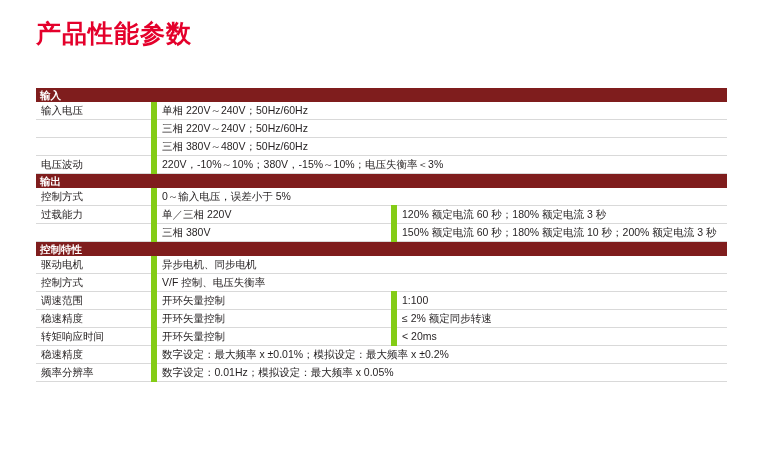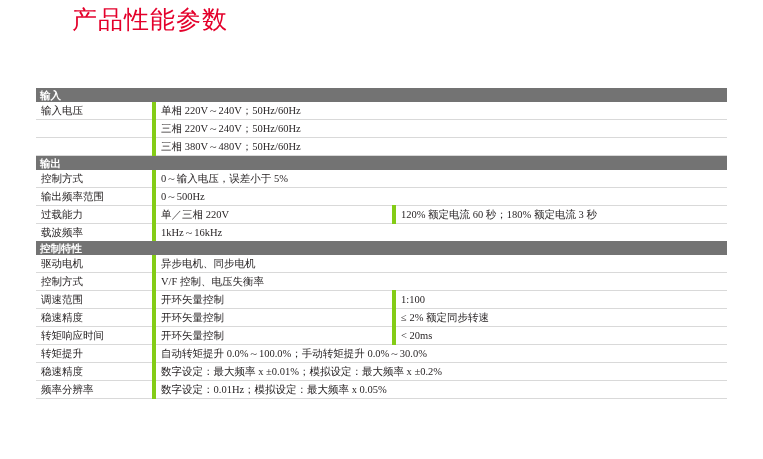--- a/index.html
+++ b/index.html
@@ -16,43 +16,42 @@
   }
   .page {
     position: relative;
     width: 763px;
     height: 459px;
     box-sizing: border-box;
   }
   .page-title {
     position: absolute;
     left: 36px;
-    top: 4px;
+    top: 18px;
     font-size: 25px;
-    font-weight: normal;
+    font-weight: bold;
     color: #e4002b;
     letter-spacing: 1px;
     line-height: 1.2;
-    margin-left: 36px;
   }
   .spec-table {
     position: absolute;
     left: 36px;
     top: 88px;
     width: 691px;
     border-collapse: collapse;
     table-layout: fixed;
     font-size: 10.5px;
   }
   .spec-table td {
     padding: 0;
     vertical-align: middle;
   }
   .section-row td {
-    background: #737373;
+    background: #7f1d1d;
     color: #ffffff;
     font-weight: bold;
     height: 14px;
     line-height: 14px;
     padding: 0 4px;
     font-size: 10.5px;
     border: none;
   }
   .spec-table tr.data-row td {
     border-bottom: 1px solid #d9d9d9;
@@ -60,22 +59,21 @@
     line-height: 17px;
     padding: 0 5px;
     color: #231f20;
     white-space: nowrap;
     overflow: hidden;
   }
   .label-cell {
     width: 118px;
   }
   .spec-table tr.data-row td.val-cell {
-    border-left: 4px solid #84cc16;
-    font-family: Liberation Serif, serif;
+    border-left: 6px solid #84cc16;
   }
   .no-border-bottom td {
     border-bottom: none !important;
   }
 </style>
 </head>
 <body>
 
 <div class="page">
 
@@ -97,40 +95,41 @@
         <td class="val-cell" colspan="2">单相 220V～240V；50Hz/60Hz</td>
       </tr>
       <tr class="data-row">
         <td class="label-cell"></td>
         <td class="val-cell" colspan="2">三相 220V～240V；50Hz/60Hz</td>
       </tr>
       <tr class="data-row">
         <td class="label-cell"></td>
         <td class="val-cell" colspan="2">三相 380V～480V；50Hz/60Hz</td>
       </tr>
+      <tr class="data-row">
+        <td class="label-cell">电压波动</td>
+        <td class="val-cell" colspan="2">220V，-10%～10%；380V，-15%～10%；电压失衡率＜3%</td>
+      </tr>
 
       <tr class="section-row">
         <td colspan="3">输出</td>
       </tr>
       <tr class="data-row">
         <td class="label-cell">控制方式</td>
         <td class="val-cell" colspan="2">0～输入电压，误差小于 5%</td>
       </tr>
       <tr class="data-row">
-        <td class="label-cell">输出频率范围</td>
-        <td class="val-cell" colspan="2">0～500Hz</td>
-      </tr>
-      <tr class="data-row">
         <td class="label-cell">过载能力</td>
         <td class="val-cell">单／三相 220V</td>
         <td class="val-cell">120% 额定电流 60 秒；180% 额定电流 3 秒</td>
       </tr>
-      <tr class="data-row no-border-bottom">
-        <td class="label-cell">载波频率</td>
-        <td class="val-cell" colspan="2">1kHz～16kHz</td>
+      <tr class="data-row">
+        <td class="label-cell"></td>
+        <td class="val-cell">三相 380V</td>
+        <td class="val-cell">150% 额定电流 60 秒；180% 额定电流 10 秒；200% 额定电流 3 秒</td>
       </tr>
 
       <tr class="section-row">
         <td colspan="3">控制特性</td>
       </tr>
       <tr class="data-row">
         <td class="label-cell">驱动电机</td>
         <td class="val-cell" colspan="2">异步电机、同步电机</td>
       </tr>
       <tr class="data-row">
@@ -146,24 +145,20 @@
         <td class="label-cell">稳速精度</td>
         <td class="val-cell">开环矢量控制</td>
         <td class="val-cell">≤ 2% 额定同步转速</td>
       </tr>
       <tr class="data-row">
         <td class="label-cell">转矩响应时间</td>
         <td class="val-cell">开环矢量控制</td>
         <td class="val-cell">&lt; 20ms</td>
       </tr>
       <tr class="data-row">
-        <td class="label-cell">转矩提升</td>
-        <td class="val-cell" colspan="2">自动转矩提升 0.0%～100.0%；手动转矩提升 0.0%～30.0%</td>
-      </tr>
-      <tr class="data-row">
         <td class="label-cell">稳速精度</td>
         <td class="val-cell" colspan="2">数字设定：最大频率 x ±0.01%；模拟设定：最大频率 x ±0.2%</td>
       </tr>
       <tr class="data-row">
         <td class="label-cell">频率分辨率</td>
         <td class="val-cell" colspan="2">数字设定：0.01Hz；模拟设定：最大频率 x 0.05%</td>
       </tr>
 
     </tbody>
   </table>

